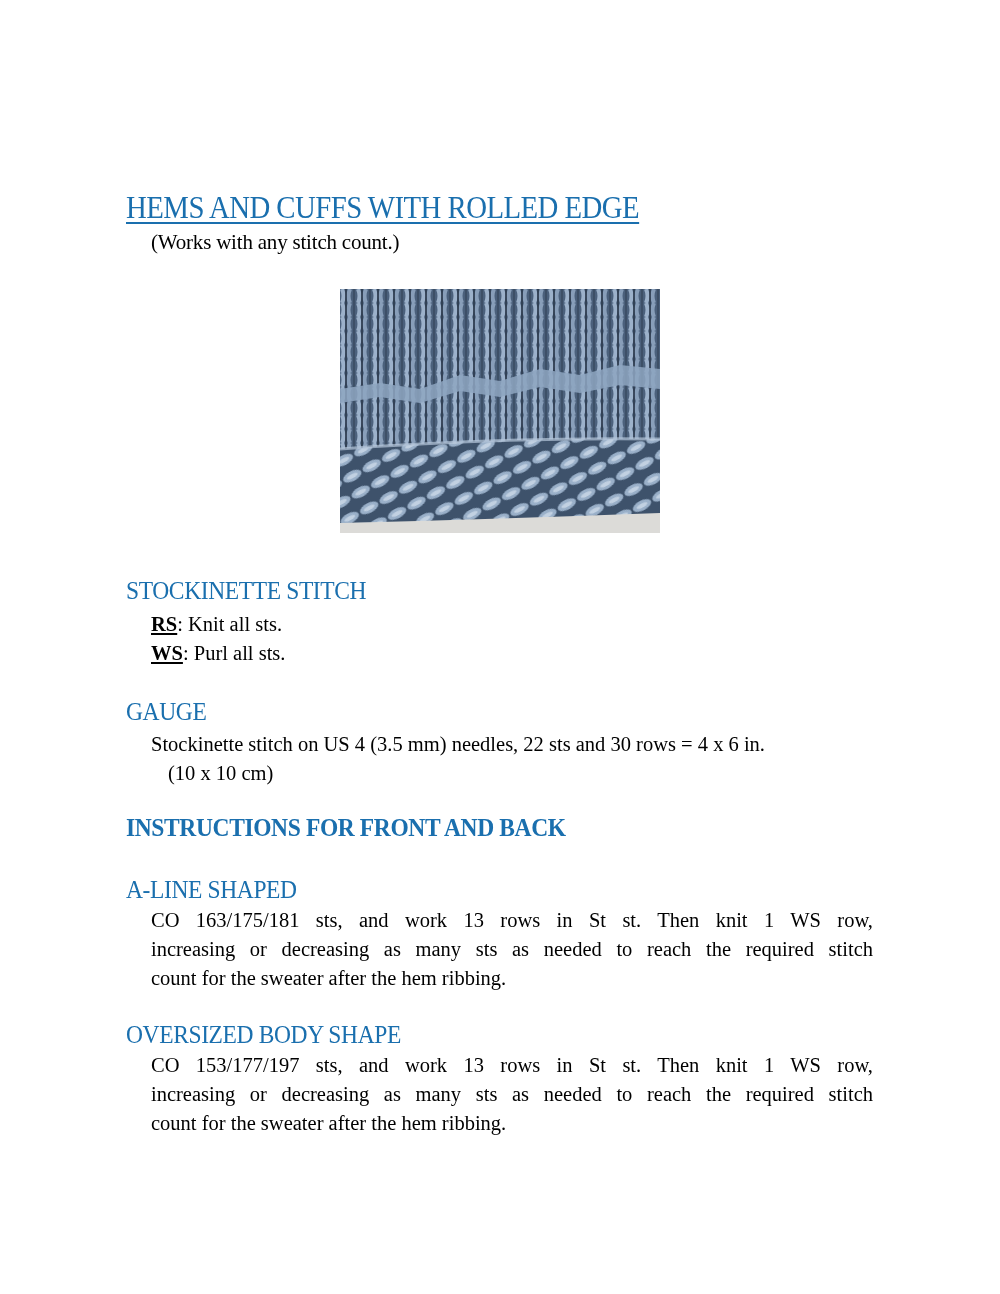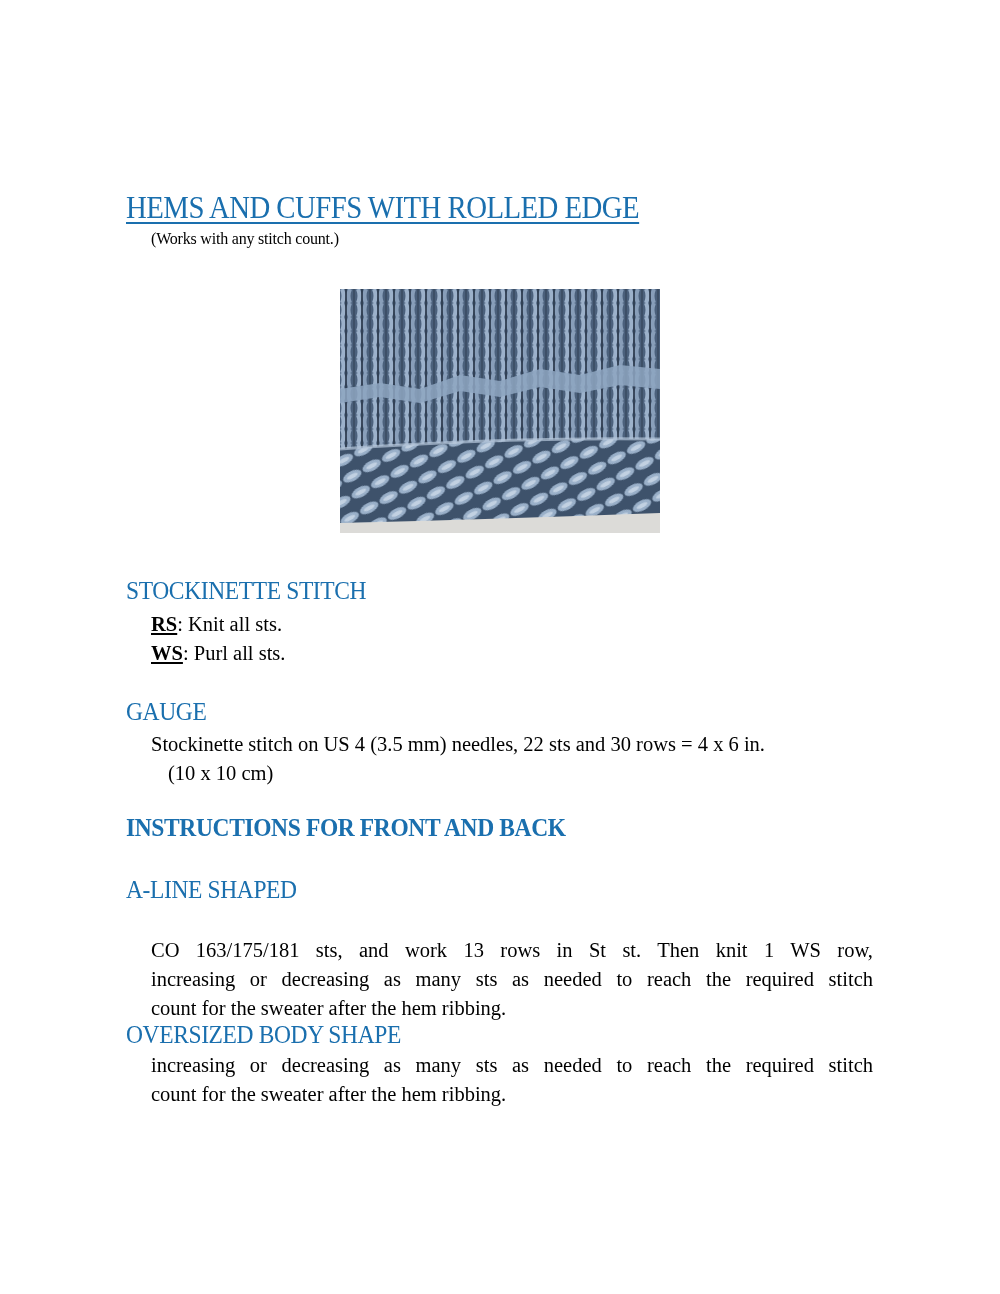--- a/index.html
+++ b/index.html
@@ -2,21 +2,21 @@
 <html><head>
   <meta charset="utf-8">
   <style>
     html, body { margin: 0; padding: 0; background: #ffffff; }
     body { width: 1000px; height: 1294px; position: relative; overflow: hidden;
            font-family: "Liberation Serif", "DejaVu Serif", serif; color: #000; }
     .abs { position: absolute; }
     .title { left: 126px; top: 190px; font-size: 31px; color: #1a6fae; text-decoration: underline;
              text-decoration-thickness: 2px; text-underline-offset: 4px; letter-spacing: -0.6px;
              transform: scaleX(0.93); transform-origin: left top; white-space: nowrap; }
-    .subtitle { left: 151px; top: 230px; font-size: 16px; letter-spacing: -0.2px; white-space: nowrap; }
+    .subtitle { left: 151px; top: 230px; font-size: 21px; letter-spacing: -0.2px; white-space: nowrap; }
     .photo { left: 340px; top: 289px; width: 320px; height: 244px; overflow: hidden;
              background: #6f88a6; }
     .h2 { font-size: 25px; color: #1a6fae; white-space: nowrap; letter-spacing: -0.4px;
           transform: scaleX(0.94); transform-origin: left top; }
     .h2.bold { font-weight: bold; font-size: 25px; }
     .body { font-size: 20.5px; line-height: 29px; white-space: nowrap; }
     .para { left: 151px; width: 722px; font-size: 20.5px; line-height: 29px; text-align: justify; }
     .para span.line { display: block; text-align: justify; text-align-last: justify; white-space: nowrap; }
     .para span.line.last { text-align-last: left; }
     b { font-weight: bold; text-decoration: underline; }
@@ -65,23 +65,24 @@
   <b>WS</b><span>:</span><span> Purl all sts.</span>
 </div>
 
 <div class="abs h2" style="left:126px; top:698px;">GAUGE</div>
 <div class="abs body" style="left:151px; top:730px;">Stockinette stitch on US 4 (3.5 mm) needles, 22 sts and 30 rows = 4 x 6 in.</div>
 <div class="abs body" style="left:168px; top:759px;">(10 x 10 cm)</div>
 
 <div class="abs h2 bold" style="left:126px; top:814px;">INSTRUCTIONS FOR FRONT AND BACK</div>
 
 <div class="abs h2" style="left:126px; top:876px;">A-LINE SHAPED</div>
-<div class="abs para" style="top:906px;margin-top:30px;">
+<div class="abs para" style="top:906px;">
   <span class="line">CO 163/175/181 sts, and work 13 rows in St st. Then knit 1 WS row,</span>
   <span class="line">increasing or decreasing as many sts as needed to reach the required stitch</span>
   <span class="line last">count for the sweater after the hem ribbing.</span>
 </div>
 
 <div class="abs h2" style="left:126px; top:1021px;">OVERSIZED BODY SHAPE</div>
 <div class="abs para" style="top:1051px;">
+  <span class="line">CO 153/177/197 sts, and work 13 rows in St st. Then knit 1 WS row,</span>
   <span class="line">increasing or decreasing as many sts as needed to reach the required stitch</span>
   <span class="line last">count for the sweater after the hem ribbing.</span>
 </div>
 
 </body></html>

